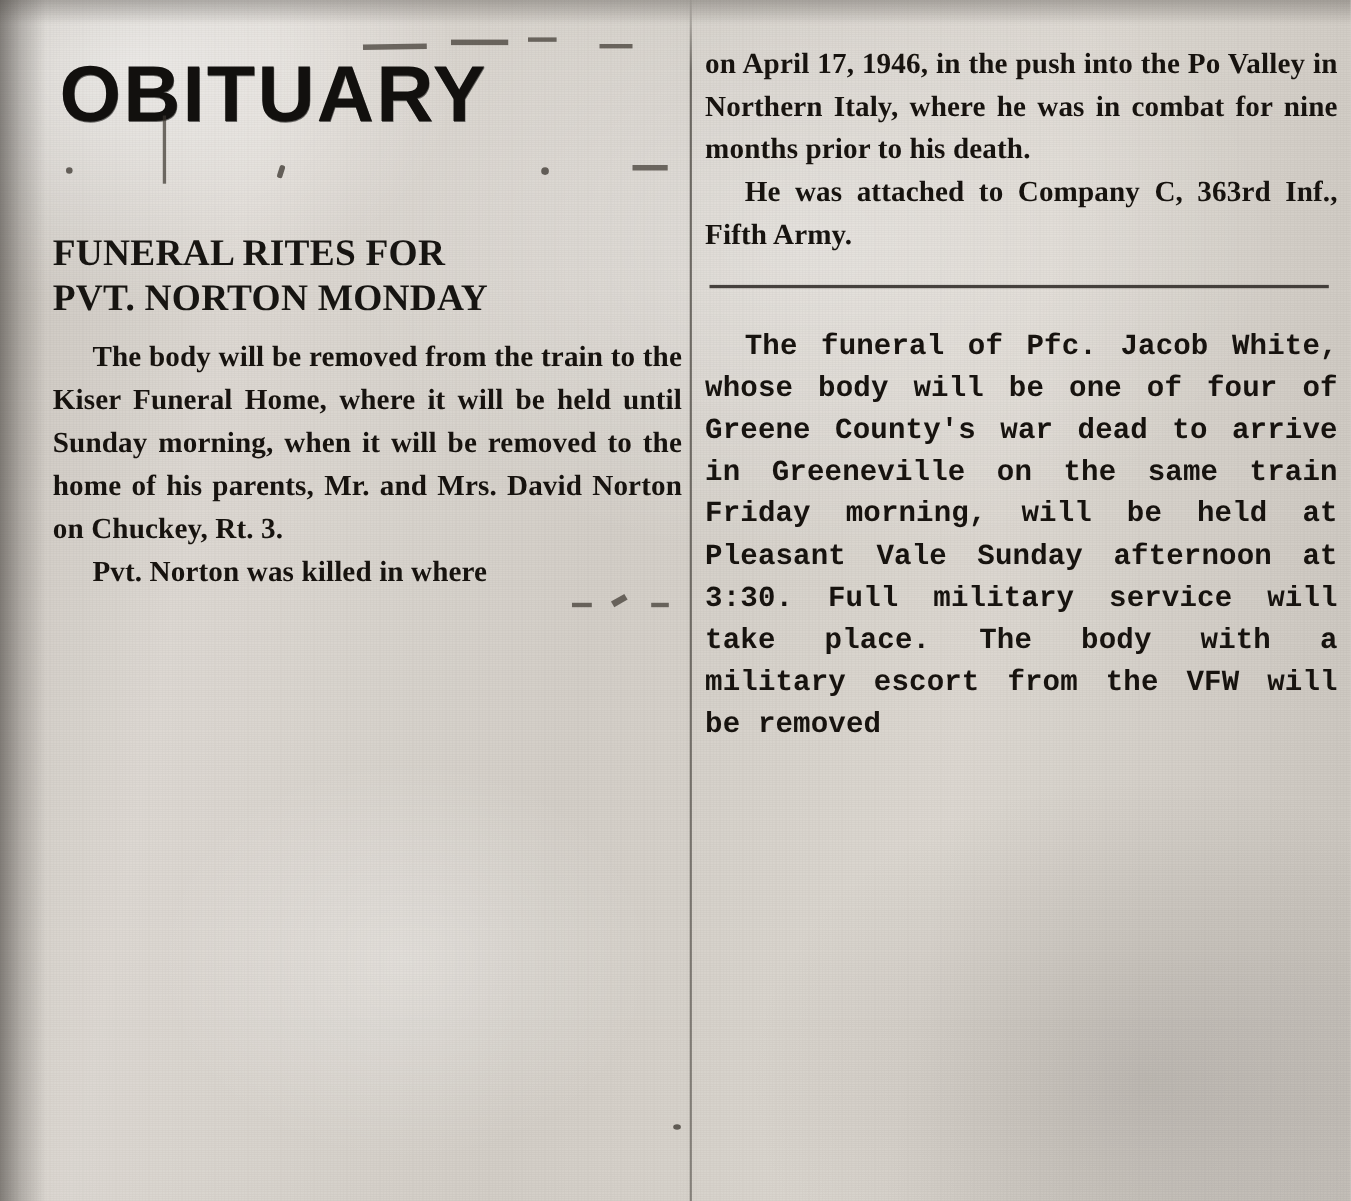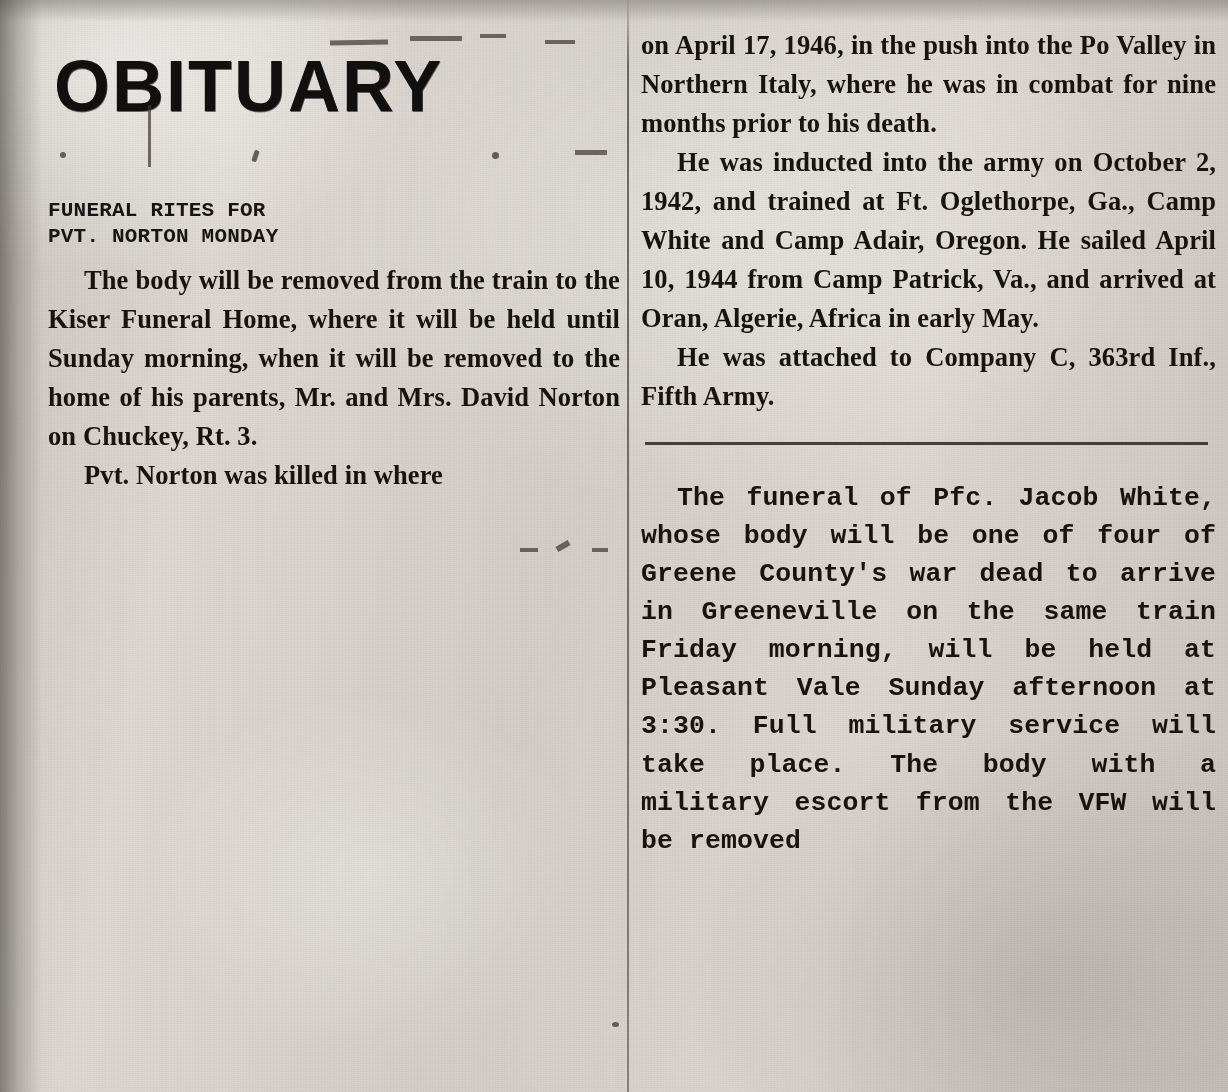--- a/index.html
+++ b/index.html
@@ -68,21 +68,21 @@
     position: absolute;
     left: 627px;
     top: 0px;
     width: 2px;
     height: 1092px;
     background: linear-gradient(180deg, rgba(90,86,80,0.10) 0%, rgba(70,66,60,0.75) 6%, rgba(70,66,60,0.70) 55%, rgba(70,66,60,0.55) 100%);
   }
 
   .col {
     position: absolute;
-    top: 0;
+    top: 12px;
   }
   .col-left { left: 48px; width: 572px; }
   .col-right { left: 641px; width: 575px; }
 
   
   .masthead {
     font-family: "Liberation Sans", sans-serif;
     font-weight: bold;
     font-size: 72px;
     line-height: 1.0;
@@ -91,23 +91,23 @@
     margin: 0;
     padding: 0;
     position: absolute;
     left: 54px;
     top: 50px;
     width: 580px;
     text-shadow: 0.5px 0.5px 0 rgba(0,0,0,0.55);
   }
 
   .headline {
-    font-family: Liberation Mono, monospace;
+    font-family: Liberation Serif, serif;
     font-weight: bold;
-    font-size: 21px;
+    font-size: 34px;
     line-height: 1.22;
     color: #171512;
     letter-spacing: 0.2px;
     margin: 0;
   }
 
   .para {
     font-family: "Liberation Serif", serif;
     font-weight: bold;
     font-size: 26.5px;
@@ -174,21 +174,20 @@
       <div style="height:12px;"></div>
 
       <p class="para">The body will be removed from the train to the Kiser Funeral Home, where it will be held until Sunday morning, when it will be removed to the home of his parents, Mr. and Mrs. David Norton on Chuckey, Rt. 3.</p>
       <p class="para">Pvt. Norton was killed in where</p>
     </div>
 
     <div class="col col-right">
       <div style="height:26px;"></div>
 
       <p class="para noindent">on April 17, 1946, in the push into the Po Valley in Northern Italy, where he was in combat for nine months prior to his death.</p>
-      <p class="para">He was inducted into the army on October 2, 1942, and trained at Ft. Oglethorpe, Ga., Camp White and Camp Adair, Oregon. He sailed April 10, 1944 from Camp Patrick, Va., and arrived at Oran, Algerie, Africa in early May.</p>
       <p class="para">He was attached to Company C, 363rd Inf., Fifth Army.</p>
 
       <div style="height:16px;"></div>
       <div class="rule"></div>
       <div style="height:10px;"></div>
 
 
       <div style="height:12px;"></div>
 
       <p class="para para-tight">The funeral of Pfc. Jacob White, whose body will be one of four of Greene County's war dead to arrive in Greeneville on the same train Friday morning, will be held at Pleasant Vale Sunday afternoon at 3:30. Full military service will take place. The body with a military escort from the VFW will be removed</p>

